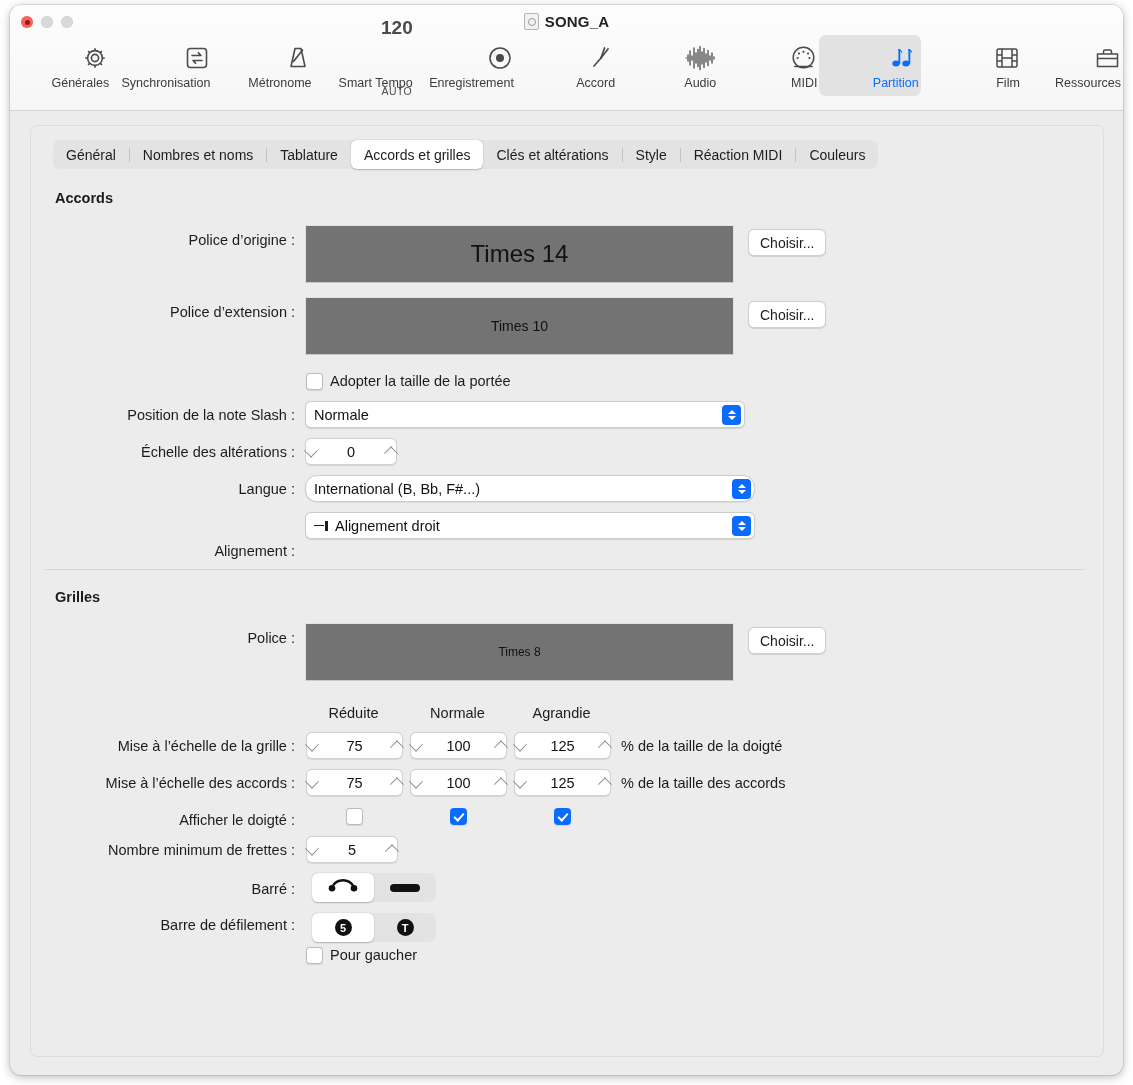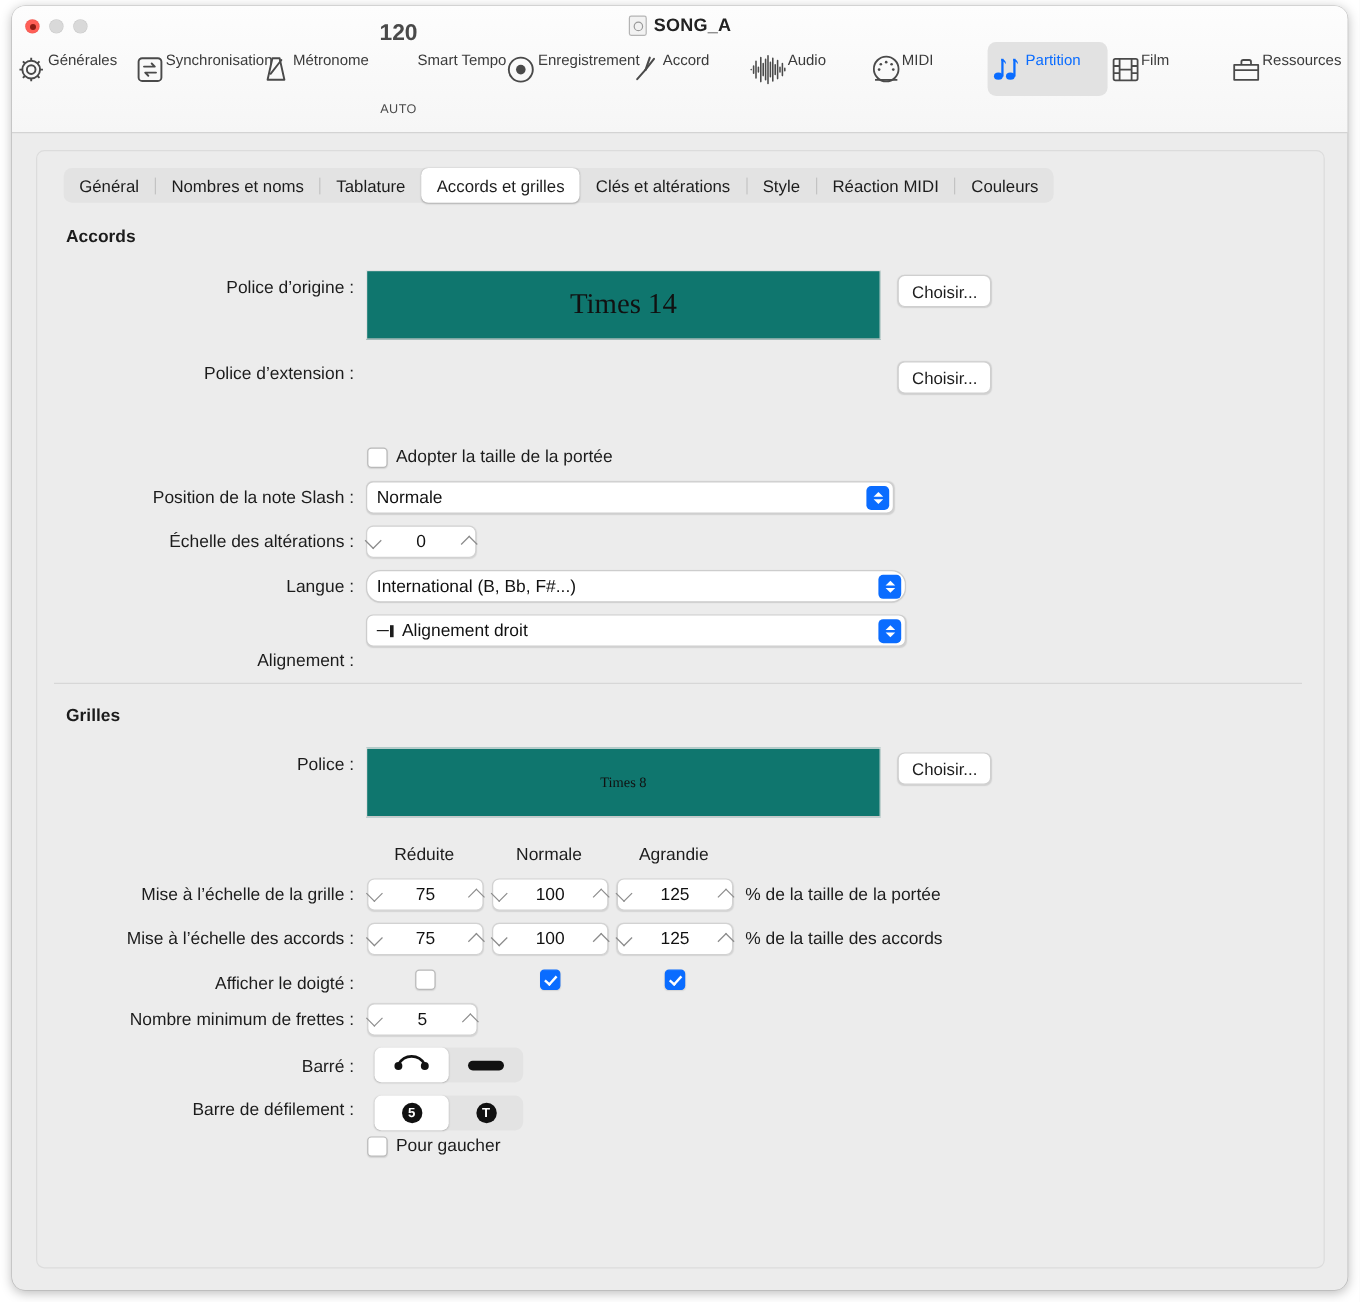--- a/index.html
+++ b/index.html
@@ -96,22 +96,22 @@
     left: 0; top: 30px;
     width: 100%;
     display: flex;
     justify-content: center;
     align-items: flex-start;
     gap: 0px;
   }
   .tb-item {
     width: 100px;
     display: flex;
-    flex-direction: row;
-    align-items: flex-start;
+    flex-direction: column;
+    align-items: flex-end;
     justify-content: flex-start;
     padding: 6px 2px 6px 2px;
     border-radius: 7px;
     cursor: default;
     color: #3b3b3b;
   }
   .tb-item.selected {
     background: #e2e2e2;
     color: #0a6cff;
   }
@@ -197,27 +197,27 @@
     position: absolute;
     font-size: 14.5px;
     color: #1c1c1c;
     text-align: center;
     white-space: nowrap;
   }
 
   
   .font-box {
     position: absolute;
-    background: #0f766e;
+    background: #737373;
     border: 1px solid #e1e1e1;
     border-bottom-color: #c9c9c9;
     display: flex;
     align-items: center;
     justify-content: center;
-    font-family: Liberation Serif, serif;
+    font-family: Liberation Sans, sans-serif;
     color: #111;
   }
 
   
   .btn {
     position: absolute;
     background: #ffffff;
     border: 0.5px solid #cfcfcf;
     border-radius: 6px;
     box-shadow: 0 0.5px 1px rgba(0,0,0,0.12);
@@ -542,20 +542,21 @@
     <div class="seg">Couleurs</div>
   </div>
 
   <div class="section-title" style="left:45px; top:185px;">Accords</div>
 
   <div class="row-label" style="left:45px; top:227px; width:240px;">Police d’origine :</div>
   <div class="font-box" style="left:295px; top:220px; width:427px; height:56px; font-size:24px;">Times 14</div>
   <div class="btn" style="left:738px; top:224px;">Choisir...</div>
 
   <div class="row-label" style="left:45px; top:299px; width:240px;">Police d’extension :</div>
+  <div class="font-box" style="left:295px; top:292px; width:427px; height:56px; font-size:14px;">Times 10</div>
   <div class="btn" style="left:738px; top:296px;">Choisir...</div>
 
   <div class="cbox" style="left:296px; top:368px;"></div>
   <div class="plain-label" style="left:320px; top:368px;">Adopter la taille de la portée</div>
 
   <div class="row-label" style="left:45px; top:402px; width:240px;">Position de la note Slash :</div>
   <div class="popup" style="left:295px; top:396px; width:430px;">
     <span>Normale</span>
     <span class="arrows">
       <span class="up"></span>
@@ -610,21 +611,21 @@
   <div class="stepper" style="left:400px; top:727px; width:95px;">
     <span class="chev down"></span>
     <span class="val">100</span>
     <span class="chev up"></span>
   </div>
   <div class="stepper" style="left:504px; top:727px; width:95px;">
     <span class="chev down"></span>
     <span class="val">125</span>
     <span class="chev up"></span>
   </div>
-  <div class="plain-label" style="left:611px; top:733px;">% de la taille de la portée</div>
+  <div class="plain-label" style="left:611px; top:733px;">% de la taille de la doigté</div>
 
   <div class="row-label" style="left:20px; top:770px; width:265px;">Mise à l’échelle des accords :</div>
   <div class="stepper" style="left:296px; top:764px; width:95px;">
     <span class="chev down"></span>
     <span class="val">75</span>
     <span class="chev up"></span>
   </div>
   <div class="stepper" style="left:400px; top:764px; width:95px;">
     <span class="chev down"></span>
     <span class="val">100</span>

